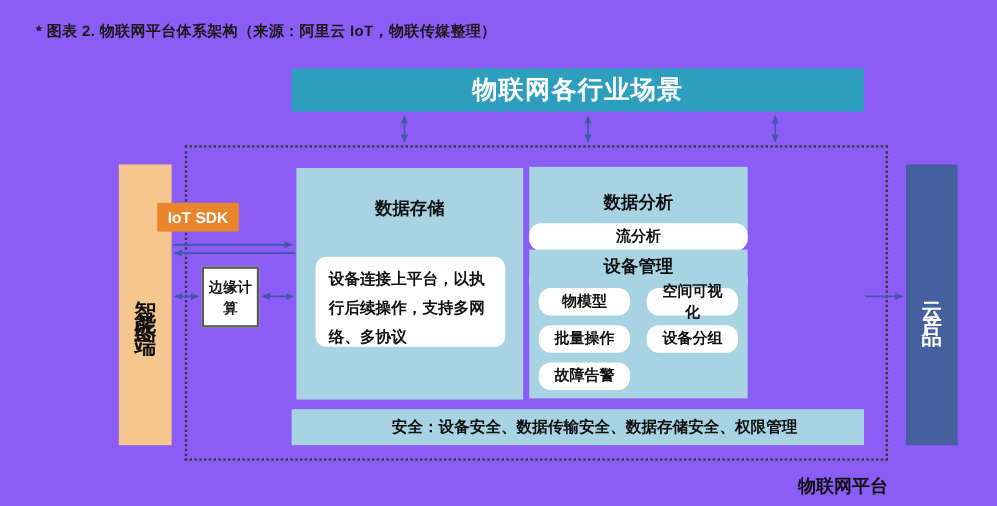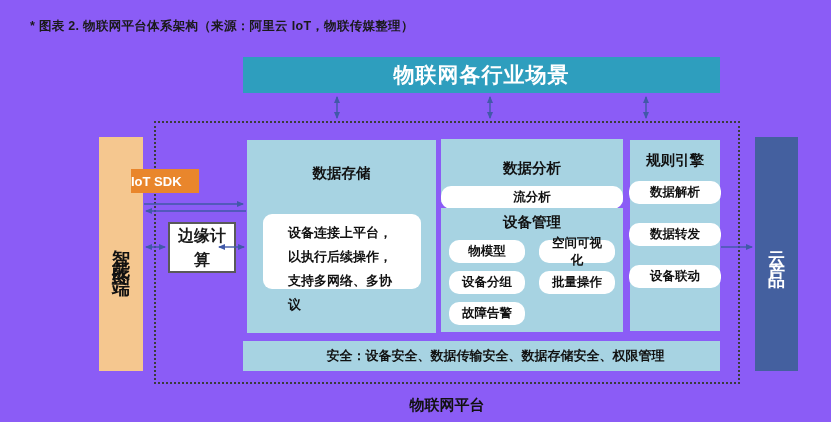--- a/index.html
+++ b/index.html
@@ -16,34 +16,34 @@
   }
   #dashed-box{left:154px;top:121px;width:586px;height:263px;border:2px dotted var(--dash,#3b3b3b);}
   #smart-terminal{
     left:99px;top:137px;width:44px;height:234px;background:var(--tan,#F5C78F);
     display:flex;align-items:center;justify-content:center;
   }
   .vtext{writing-mode:vertical-rl;text-orientation:upright;font-weight:bold;}
   #smart-terminal .vtext{font-size:18px;letter-spacing:9px;color:#111;}
   #iot-sdk{
     left:131px;top:169px;width:68px;height:24px;background:var(--orange,#E9862C);
-    color:#fff;font-size:13px;font-weight:bold;display:flex;align-items:center;
+    color:#fff;font-size:13px;font-weight:bold;display:flex;align-items:center;justify-content:center;
   }
   #edge-computing{
-    left:168px;top:222px;width:68px;height:51px;background:#fff;border:2px solid #595959;
+    left:168px;top:222px;width:48px;height:51px;background:#fff;border:2px solid #595959;
     display:flex;align-items:center;justify-content:flex-start;text-align:center;
-    font-size:16px;font-weight:bold;line-height:1.5;padding:2px;
+    font-size:12px;font-weight:bold;line-height:1.5;padding:2px;
   }
   .bigbox{background:var(--light-blue,#A7D3E2);}
   #device-access{left:247px;top:140px;width:189px;height:193px;}
   .box-title{font-weight:bold;text-align:center;font-size:14.5px;color:#111;}
   #device-access .box-title{margin-top:24px;}
   #device-access-desc{
     left:263px;top:214px;width:158px;height:75px;background:#fff;border-radius:9px;
-    font-size:13px;font-weight:bold;line-height:1.85;padding:7px 25px;color:#111;
+    font-size:13px;font-weight:bold;line-height:1.85;padding:7px 11px;color:#111;
   }
   #data-analysis{left:441px;top:139px;width:182px;height:63px;}
   #data-analysis .box-title{margin-top:20px;font-family:Liberation Mono, monospace;}
   #device-management{left:441px;top:208px;width:182px;height:124px;}
   #device-management .box-title{margin-top:5px;}
   #rule-engine{left:630px;top:140px;width:90px;height:191px;}
   #rule-engine .box-title{margin-top:11px;}
   .pill{
     background:#fff;border-radius:10px;font-size:12.5px;font-weight:bold;color:#111;
     display:flex;align-items:center;justify-content:center;height:23px;padding:0 8px;
@@ -54,21 +54,21 @@
   .pill-col .pill{width:76px;}
   #cloud-product{
     left:755px;top:137px;width:43px;height:234px;background:var(--navy,#44609F);
     display:flex;align-items:center;justify-content:center;
   }
   #cloud-product .vtext{font-size:17px;letter-spacing:10px;color:#fff;}
   #security-bar{
     left:243px;top:341px;width:477px;height:30px;background:var(--light-blue,#A7D3E2);
     display:flex;align-items:center;justify-content:center;font-size:13px;font-weight:bold;color:#111;padding-left:28px;
   }
-  #platform-label{left:154px;top:396px;width:586px;text-align:center;font-size:15px;font-weight:bold;color:#111;}
+  #platform-label{left:154px;top:396px;width:586px;text-align:right;font-size:15px;font-weight:bold;color:#111;}
   #connector-layer{left:0;top:0;width:831px;height:422px;pointer-events:none;}
 </style>
 </head>
 <body>
 
 <div id="canvas">
 
   <div class="abs" id="figure-title">* 图表 2. 物联网平台体系架构（来源：阿里云 IoT，物联传媒整理）</div>
 
   <div class="abs" id="banner">
@@ -100,34 +100,26 @@
       <span class="pill">流分析</span>
       <span class="pill">空间可视化</span>
     </div>
   </div>
 
   <div class="abs bigbox" id="device-management">
     <div class="box-title">设备管理</div>
     <div class="pill-grid">
       <span class="pill">物模型</span>
       <span class="pill">空间可视化</span>
+      <span class="pill">批量操作</span>
       <span class="pill">设备分组</span>
-      <span class="pill">批量操作</span>
       <span class="pill">故障告警</span>
     </div>
   </div>
 
-  <div class="abs bigbox" id="rule-engine">
-    <div class="box-title">规则引擎</div>
-    <div class="pill-col">
-      <span class="pill">数据解析</span>
-      <span class="pill">数据转发</span>
-      <span class="pill">设备联动</span>
-    </div>
-  </div>
 
   <div class="abs" id="cloud-product">
     <span class="vtext">云产品</span>
   </div>
 
   <div class="abs" id="security-bar">
     <span>安全：设备安全、数据传输安全、数据存储安全、权限管理</span>
   </div>
 
   <div class="abs" id="platform-label">物联网平台</div>

